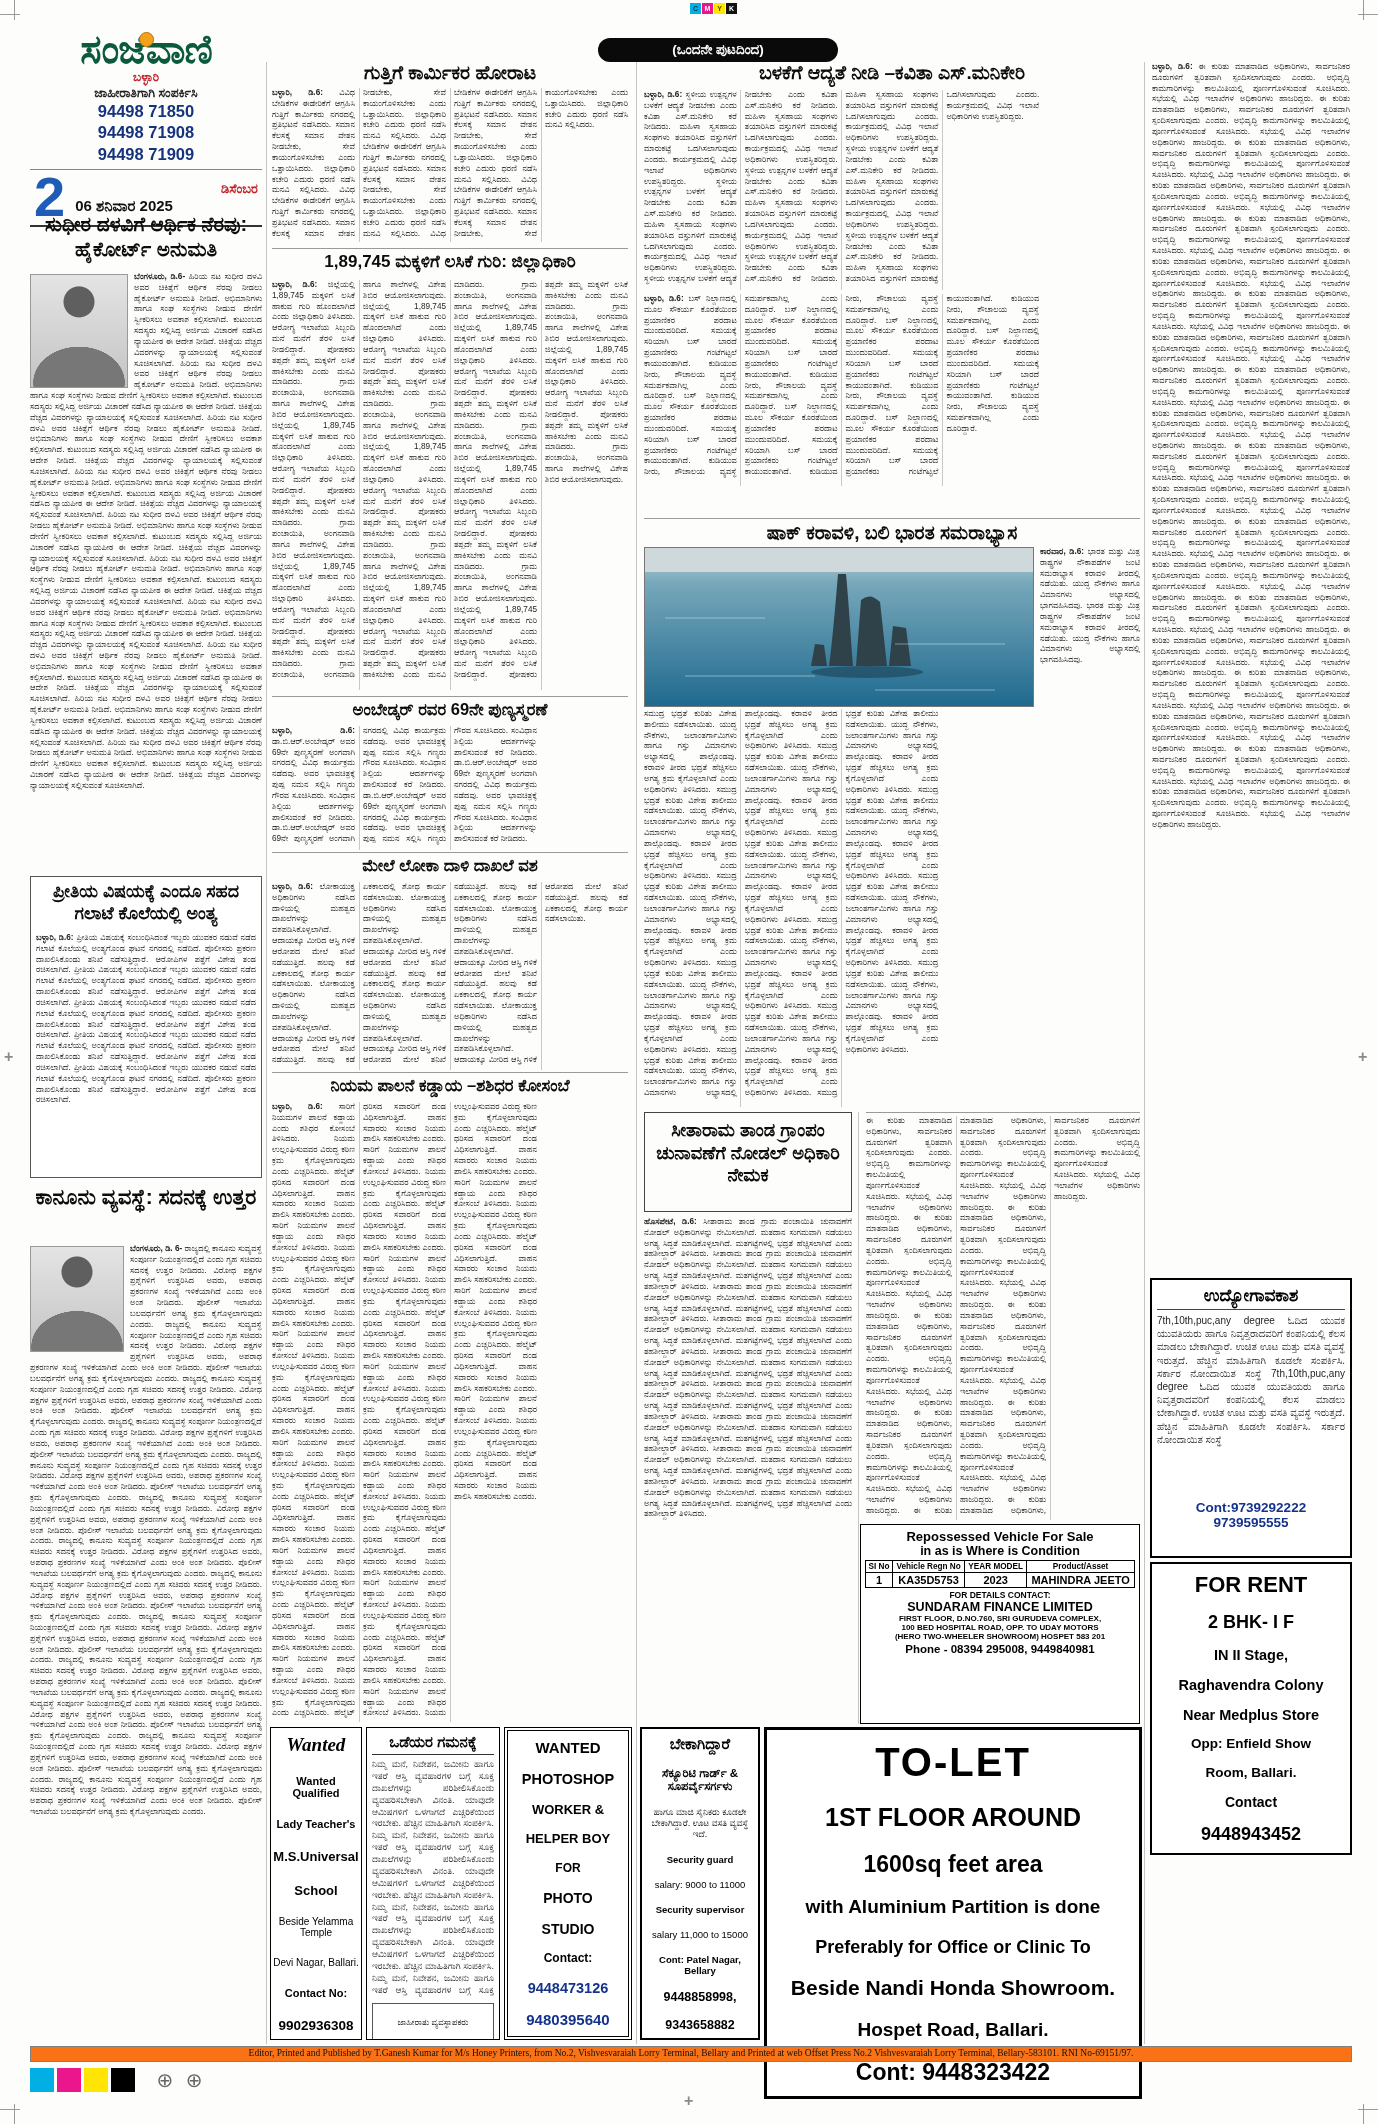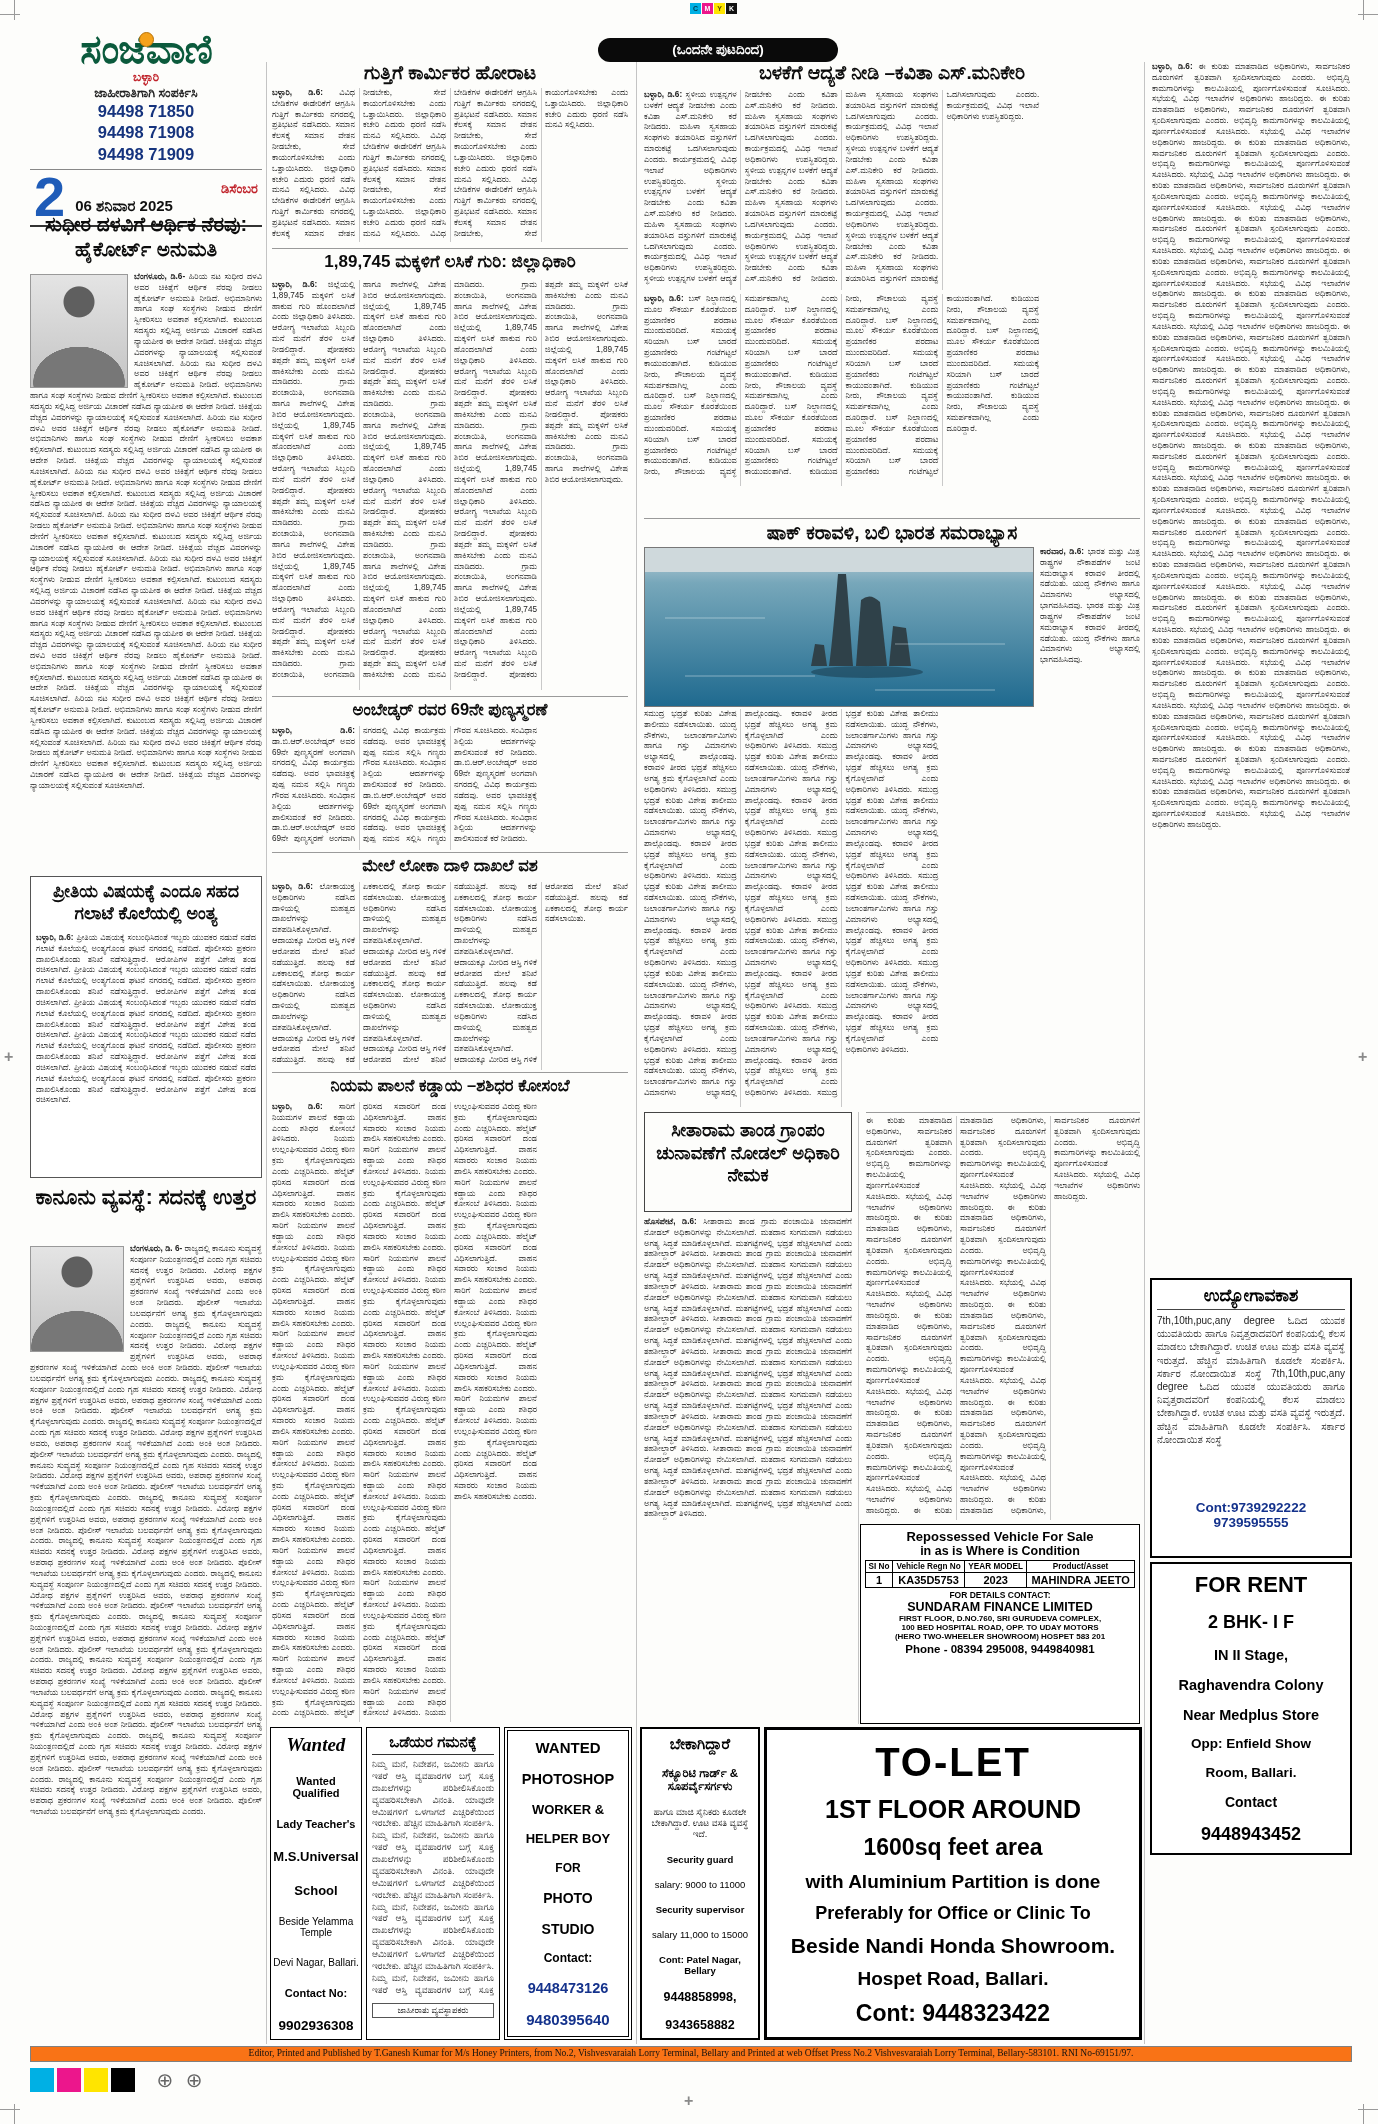--- a/index.html
+++ b/index.html
@@ -167,21 +167,21 @@
       <div style="font-size:10px">Beside Yelamma Temple</div>
       <div style="font-size:10px">Devi Nagar, Ballari.</div>
       <div style="font-size:11px;font-weight:bold">Contact No:</div>
       <div style="font-size:13.5px;font-weight:bold">9902936308</div>
     </div>
   </section>
 
   <section class="abs adbox" style="left:366px;top:1727px;width:134px;height:313px;border-width:1px;padding:5px">
     <div class="adcenter" style="font-size:15px;font-weight:bold;border-bottom:1px solid #333;padding-bottom:3px">ಒಡೆಯರ ಗಮನಕ್ಕೆ</div>
     <div class="body-text" style="font-size:9px;height:240px;margin-top:4px">ನಿಮ್ಮ ಮನೆ, ನಿವೇಶನ, ಜಮೀನು ಹಾಗೂ ಇತರೆ ಆಸ್ತಿ ವ್ಯವಹಾರಗಳ ಬಗ್ಗೆ ಸೂಕ್ತ ದಾಖಲೆಗಳನ್ನು ಪರಿಶೀಲಿಸಿಕೊಂಡು ವ್ಯವಹರಿಸಬೇಕಾಗಿ ವಿನಂತಿ. ಯಾವುದೇ ಆಮಿಷಗಳಿಗೆ ಒಳಗಾಗದೆ ಎಚ್ಚರಿಕೆಯಿಂದ ಇರಬೇಕು. ಹೆಚ್ಚಿನ ಮಾಹಿತಿಗಾಗಿ ಸಂಪರ್ಕಿಸಿ. ನಿಮ್ಮ ಮನೆ, ನಿವೇಶನ, ಜಮೀನು ಹಾಗೂ ಇತರೆ ಆಸ್ತಿ ವ್ಯವಹಾರಗಳ ಬಗ್ಗೆ ಸೂಕ್ತ ದಾಖಲೆಗಳನ್ನು ಪರಿಶೀಲಿಸಿಕೊಂಡು ವ್ಯವಹರಿಸಬೇಕಾಗಿ ವಿನಂತಿ. ಯಾವುದೇ ಆಮಿಷಗಳಿಗೆ ಒಳಗಾಗದೆ ಎಚ್ಚರಿಕೆಯಿಂದ ಇರಬೇಕು. ಹೆಚ್ಚಿನ ಮಾಹಿತಿಗಾಗಿ ಸಂಪರ್ಕಿಸಿ. ನಿಮ್ಮ ಮನೆ, ನಿವೇಶನ, ಜಮೀನು ಹಾಗೂ ಇತರೆ ಆಸ್ತಿ ವ್ಯವಹಾರಗಳ ಬಗ್ಗೆ ಸೂಕ್ತ ದಾಖಲೆಗಳನ್ನು ಪರಿಶೀಲಿಸಿಕೊಂಡು ವ್ಯವಹರಿಸಬೇಕಾಗಿ ವಿನಂತಿ. ಯಾವುದೇ ಆಮಿಷಗಳಿಗೆ ಒಳಗಾಗದೆ ಎಚ್ಚರಿಕೆಯಿಂದ ಇರಬೇಕು. ಹೆಚ್ಚಿನ ಮಾಹಿತಿಗಾಗಿ ಸಂಪರ್ಕಿಸಿ. ನಿಮ್ಮ ಮನೆ, ನಿವೇಶನ, ಜಮೀನು ಹಾಗೂ ಇತರೆ ಆಸ್ತಿ ವ್ಯವಹಾರಗಳ ಬಗ್ಗೆ ಸೂಕ್ತ ದಾಖಲೆಗಳನ್ನು ಪರಿಶೀಲಿಸಿಕೊಂಡು ವ್ಯವಹರಿಸಬೇಕಾಗಿ ವಿನಂತಿ. ಯಾವುದೇ ಆಮಿಷಗಳಿಗೆ ಒಳಗಾಗದೆ ಎಚ್ಚರಿಕೆಯಿಂದ ಇರಬೇಕು. ಹೆಚ್ಚಿನ ಮಾಹಿತಿಗಾಗಿ ಸಂಪರ್ಕಿಸಿ.</div>
-    <div class="adcenter" style="font-size:8.5px;border:1px solid #555;margin-top:4px;padding:1px">ಜಾಹೀರಾತು ವ್ಯವಸ್ಥಾಪಕರು</div>
+    <div class="adcenter" style="font-size:8.5px;border:1px solid #555;margin-top:4px;padding:13px">ಜಾಹೀರಾತು ವ್ಯವಸ್ಥಾಪಕರು</div>
   </section>
 
   <section class="abs adcenter" style="left:504px;top:1727px;width:128px;height:313px;border:4px double #000;background:#fff;box-sizing:border-box">
     <div class="flexfill" style="padding:8px 2px">
       <div style="font-size:15px;font-weight:bold">WANTED</div>
       <div style="font-size:14.5px;font-weight:bold">PHOTOSHOP</div>
       <div style="font-size:13px;font-weight:bold">WORKER &amp;</div>
       <div style="font-size:13px;font-weight:bold">HELPER BOY</div>
       <div style="font-size:12px;font-weight:bold">FOR</div>
       <div style="font-size:14px;font-weight:bold">PHOTO</div>
@@ -321,21 +321,21 @@
       <div style="font-size:9.5px;font-weight:bold">Security guard</div>
       <div style="font-size:9.5px">salary: 9000 to 11000</div>
       <div style="font-size:9.5px;font-weight:bold">Security supervisor</div>
       <div style="font-size:9.5px">salary 11,000 to 15000</div>
       <div style="font-size:9.5px;font-weight:bold">Cont: Patel Nagar, Bellary</div>
       <div style="font-size:12.5px;font-weight:bold">9448858998,</div>
       <div style="font-size:12.5px;font-weight:bold">9343658882</div>
     </div>
   </section>
 
-  <section class="abs adcenter" style="left:764px;top:1727px;width:378px;height:313px;border:3px solid #000;background:#fff;box-sizing:border-box">
+  <section class="abs adcenter" style="left:764px;top:1727px;width:378px;height:372px;border:3px solid #000;background:#fff;box-sizing:border-box">
     <div class="flexfill" style="padding:10px 4px">
       <div style="font-size:40px;font-weight:bold;letter-spacing:2px">TO-LET</div>
       <div style="font-size:25px;font-weight:bold">1ST FLOOR  AROUND</div>
       <div style="font-size:23px;font-weight:bold">1600sq feet area</div>
       <div style="font-size:19px;font-weight:bold">with Aluminium Partition is done</div>
       <div style="font-size:18px;font-weight:bold">Preferably for Office or Clinic To</div>
       <div style="font-size:21px;font-weight:bold">Beside Nandi Honda Showroom.</div>
       <div style="font-size:19px;font-weight:bold">Hospet Road, Ballari.</div>
       <div style="font-size:23px;font-weight:bold">Cont: 9448323422</div>
     </div>

